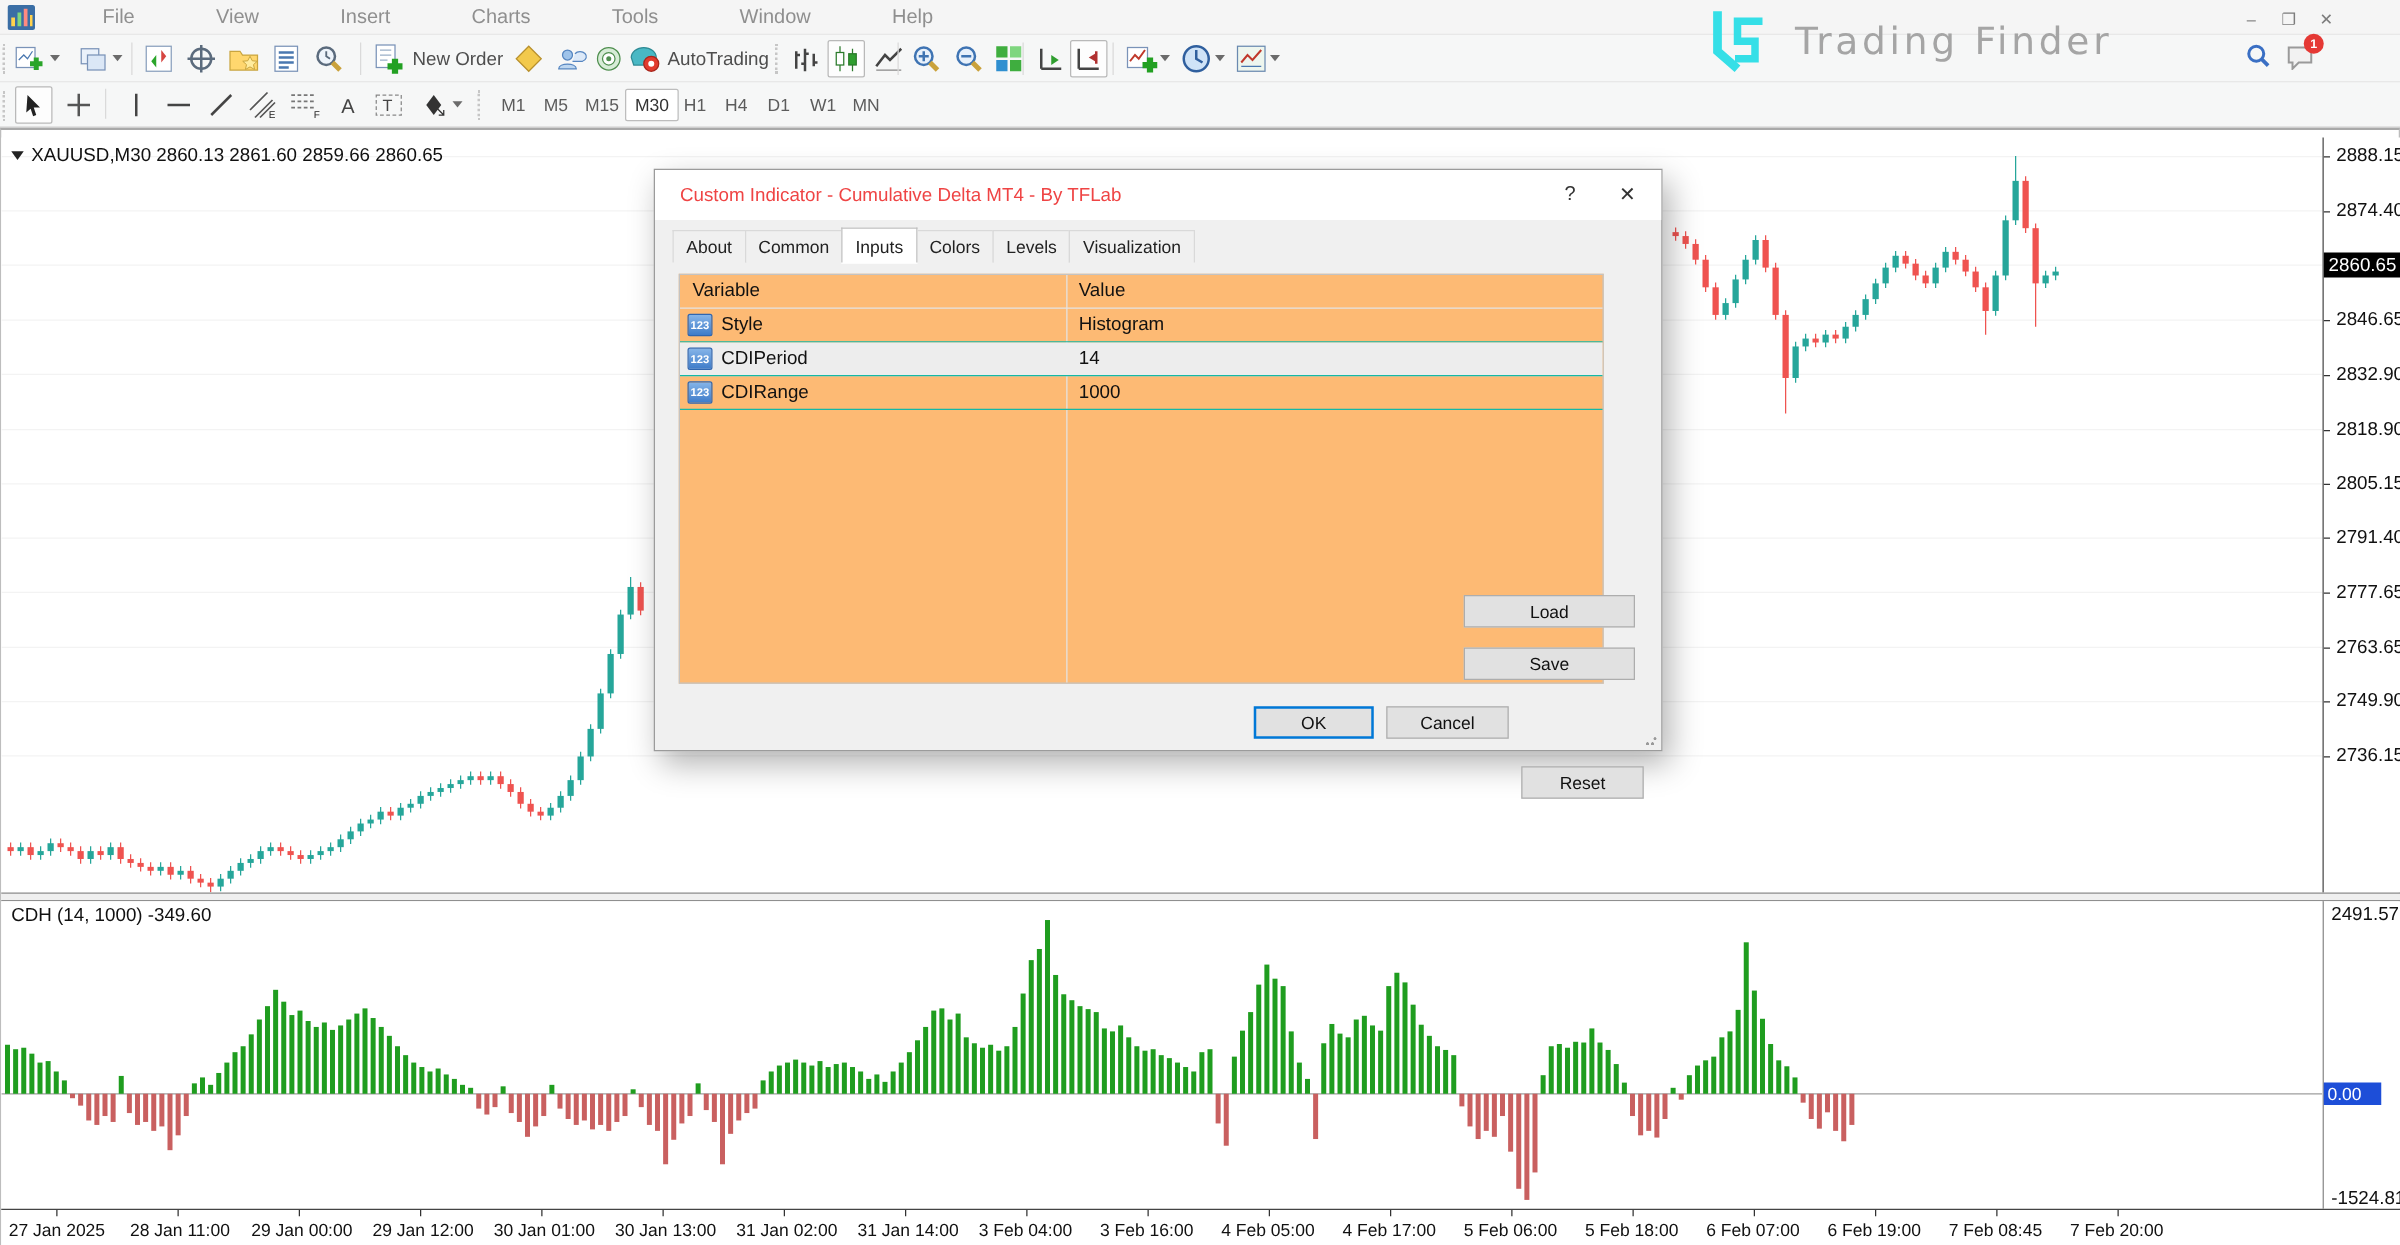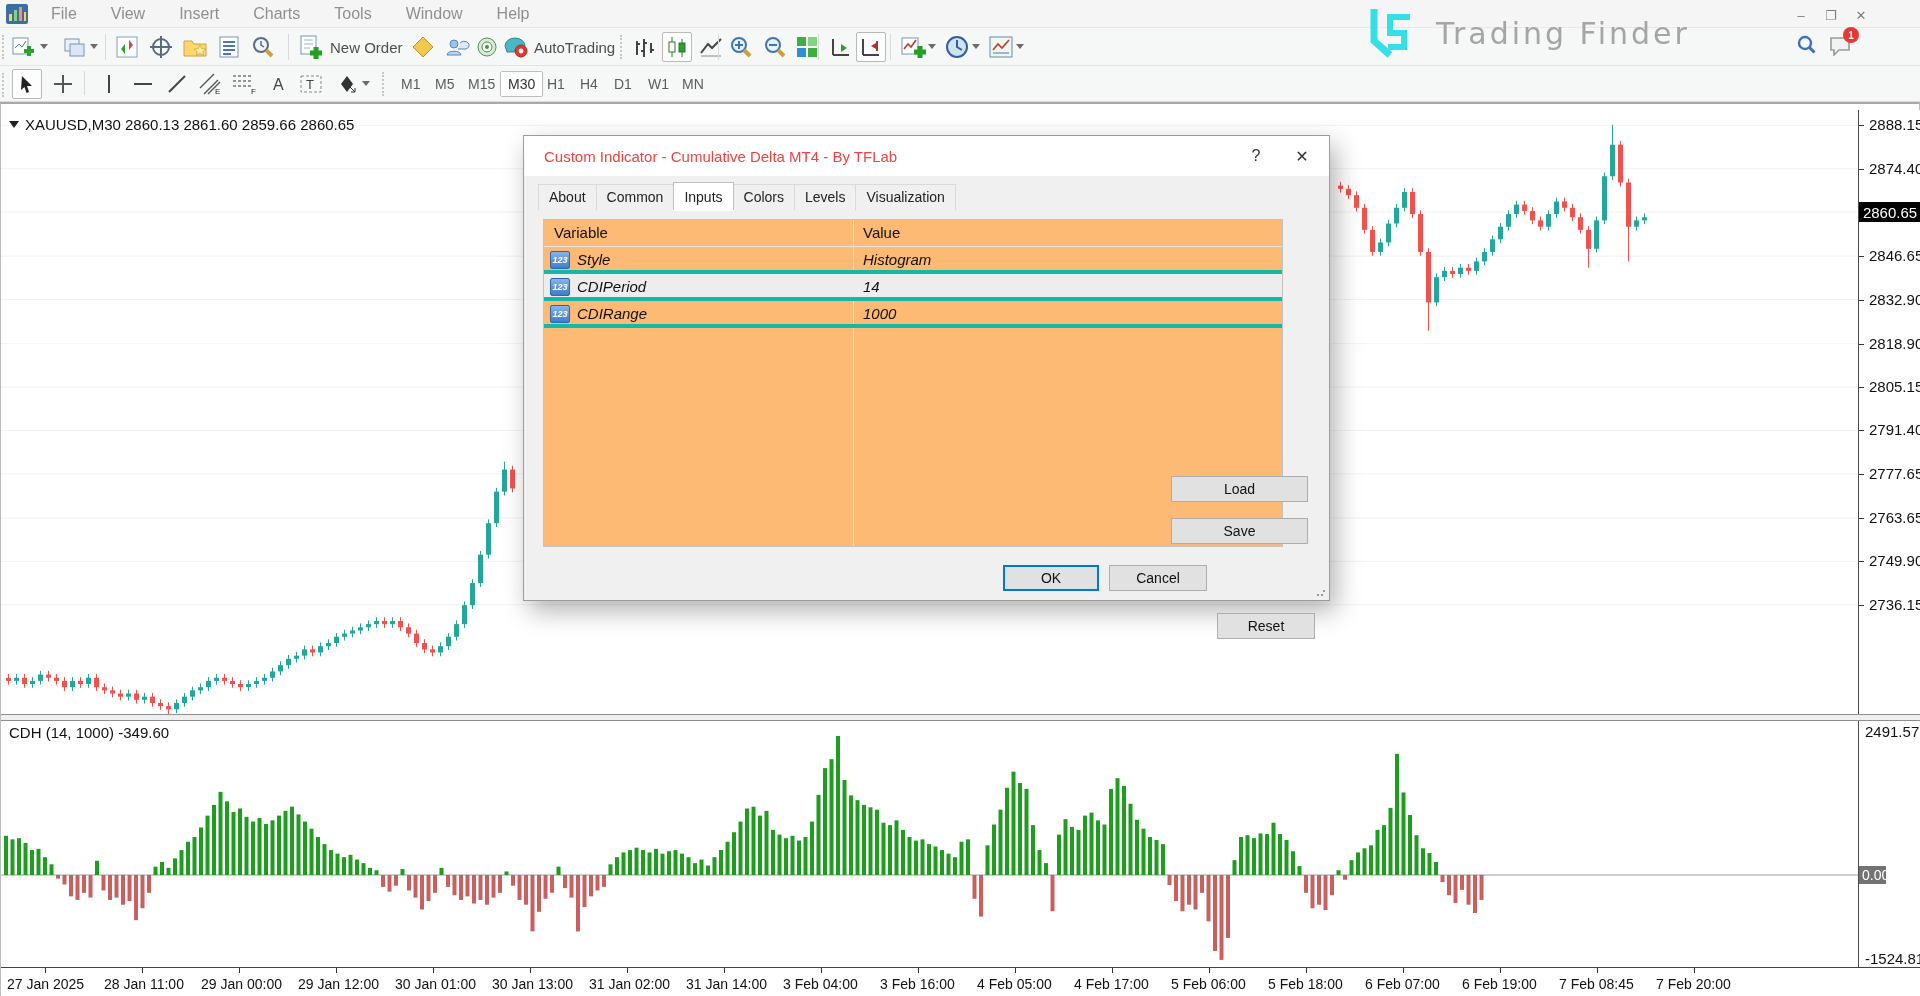--- a/index.html
+++ b/index.html
@@ -2,21 +2,21 @@
 <html><head>
 <meta charset="utf-8">
 <style>
   * { margin:0; padding:0; box-sizing:border-box; }
   html,body { width:1920px; height:996px; overflow:hidden;
     font-family:"Liberation Sans", sans-serif; background:#f5f5f5; }
   #app { position:relative; width:1920px; height:996px; background:#f4f4f4; }
 
   
   #menubar { position:absolute; left:0; top:0; width:1920px; height:27px;
-    background:#f5f5f5; display:flex; align-items:center; }
+    background:#f5f5f5; display:flex; align-items:center;gap:31px; }
   .menu-item { font-size:16px; color:#8f8f8f; padding:0 17px; cursor:default; }
   #appicon { width:22px; height:20px; margin-left:6px; margin-right:6px; }
 
   #toolbar1 { position:absolute; left:0; top:27px; width:1920px; height:39px;
     background:#f6f7f7; border-top:1px solid #e8e8e8; border-bottom:1px solid #e4e4e4; }
   #toolbar2 { position:absolute; left:0; top:66px; width:1920px; height:36px;
     background:#f6f7f7; border-bottom:1px solid #dcdcdc; }
   .tb-ic { position:absolute; top:4px; width:30px; height:30px; display:flex;
     align-items:center; justify-content:center; }
   .tb-ic.sel { border:1px solid #b9b9b9; background:#fdfdfd; border-radius:2px; }
@@ -47,21 +47,21 @@
   .pa-tick { position:absolute; left:0; width:5px; height:1px; background:#333; }
   #price-marker { position:absolute; left:0; width:62px; height:20px; background:#000;
     color:#fff; font-size:15px; display:flex; align-items:center; justify-content:center; }
   #splitter { position:absolute; left:0; top:610px; width:1920px; height:7px;
     background:#efefef; border-top:1px solid #8f8f8f; border-bottom:1px solid #8f8f8f; }
   #ind-panel { position:absolute; left:0; top:617px; width:1857px; height:246px;
     background:#fff; overflow:hidden; }
   #ind-label { position:absolute; left:8px; top:3px; font-size:15px; color:#111; }
   #ind-axis { position:absolute; left:1858px; top:617px; width:62px; height:246px; background:#fff; }
   .ia-label { position:absolute; left:6px; font-size:15px; color:#111; }
-  #zero-marker { position:absolute; left:0; width:27px; height:18px; background:#737373;
+  #zero-marker { position:absolute; left:0; width:46px; height:18px; background:#1d4ed8;
     color:#fff; font-size:14px; display:flex; align-items:center; padding-left:3px; }
   #date-axis { position:absolute; left:0; top:863px; width:1920px; height:31px;
     background:#fff; border-top:1px solid #444; }
   .da-label { position:absolute; top:8px; font-size:14px; color:#111; white-space:nowrap; }
   .da-tick { position:absolute; top:0; width:1px; height:5px; background:#333; }
 
   
   #dialog { position:absolute; left:523px; top:135px; width:807px; height:466px;
     background:#f0f0f0; border:1px solid #9b9b9b;
     box-shadow: 6px 10px 24px rgba(0,0,0,.30); z-index:50; }
@@ -77,21 +77,21 @@
   .tab.sel { background:#fff; padding-top:6px; border-color:#bfbfbf; z-index:2;
     box-shadow:0 1px 0 #fff; }
   #dlg-listbox { position:absolute; left:19px; top:83px; width:740px; height:328px;
     background:#fdba74; border:1px solid #c3c3c3; }
   .lb-coldiv { position:absolute; left:309px; top:0; width:1px; height:100%; background:#e4e4e4; }
   .lb-header { position:absolute; left:0; top:0; width:100%; height:27px;
     border-bottom:1px solid #e4e4e4; font-size:15px; color:#111; }
   .lb-h-var { position:absolute; left:10px; top:4px; }
   .lb-h-val { position:absolute; left:319px; top:4px; }
   .lb-row { position:absolute; left:0; width:100%; height:27px; font-size:15px; color:#111;
-    border-bottom:4px solid #14b8a6;font-style:italic; }
+    border-bottom:1px solid #14b8a6; }
   .lb-row.sel { background:#ededed; }
   .num-icon { position:absolute; left:6px; top:4px; width:20px; height:18px; border-radius:2px;
     background:linear-gradient(#85b4e8,#3f7cc9); border:1px solid #2f66b0; color:#fff;
     font-size:9px; font-weight:bold; display:flex; align-items:center; justify-content:center; }
   .lb-var { position:absolute; left:33px; top:4px; }
   .lb-val { position:absolute; left:319px; top:4px; }
   .btn { position:absolute; background:#e1e1e1; border:1px solid #adadad; font-size:14px;
     color:#111; display:flex; align-items:center; justify-content:center; }
   .btn.primary { border:2px solid #0078d7; }
   #btn-load { left:647px; top:340px; width:137px; height:26px; }

